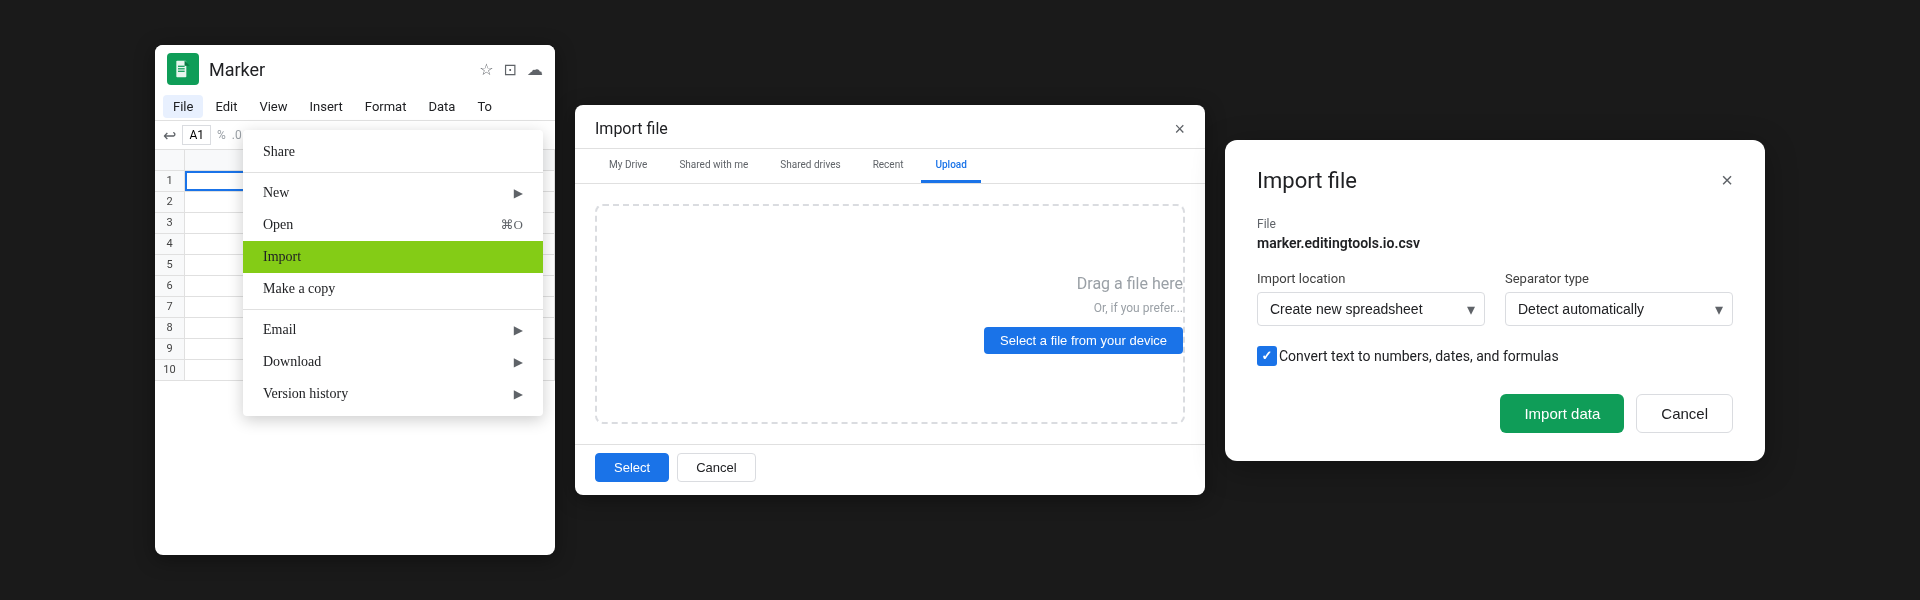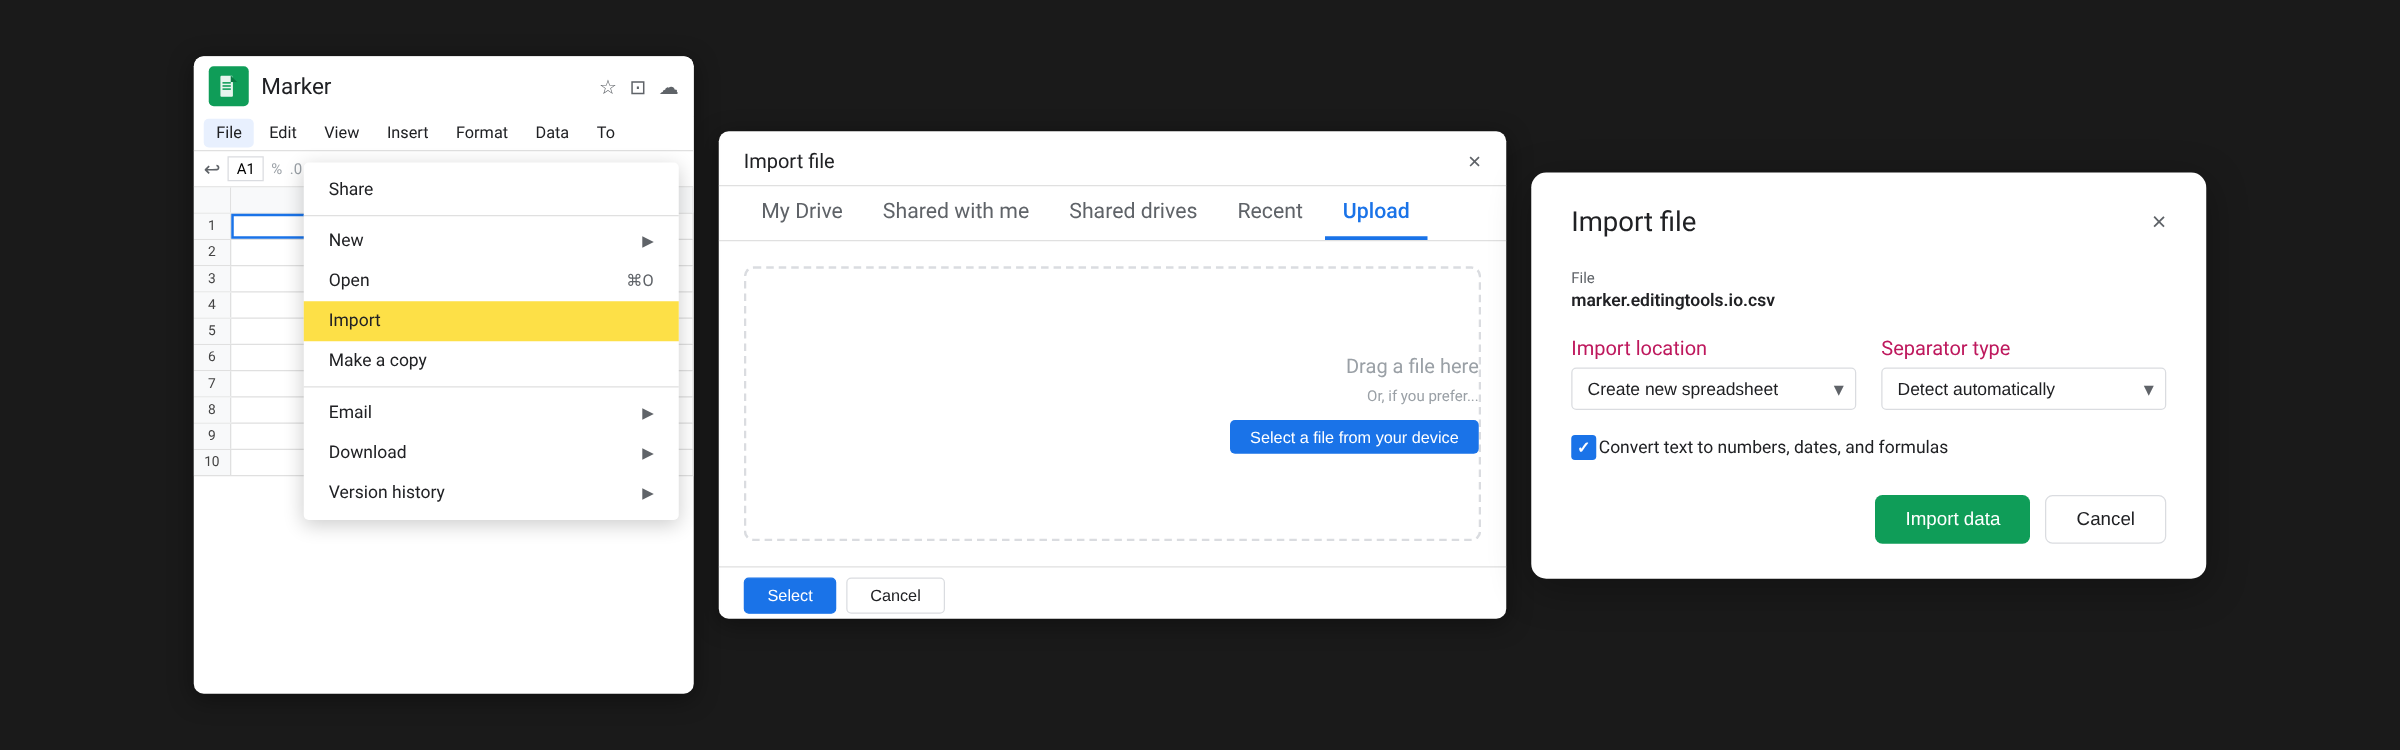--- a/index.html
+++ b/index.html
@@ -149,34 +149,35 @@
     .file-menu {
       position: absolute;
       top: 85px;
       left: 88px;
       width: 300px;
       background: #fff;
       border-radius: 4px;
       box-shadow: 0 4px 16px rgba(0,0,0,0.2);
       z-index: 100;
       padding: 6px 0;
+      font-family: Liberation Serif, serif;
     }
 
     .menu-item {
       display: flex;
       align-items: center;
       justify-content: space-between;
       padding: 8px 20px;
       font-size: 14px;
       color: #202124;
       cursor: pointer;
     }
 
     .menu-item:hover, .menu-item.highlighted {
-      background: #fde047;
+      background: #84cc16;
     }
 
     .menu-item .shortcut {
       color: #5f6368;
       font-size: 13px;
     }
 
     .menu-item .arrow {
       color: #5f6368;
       font-size: 12px;
@@ -223,21 +224,21 @@
 
     .picker-tabs {
       display: flex;
       padding: 0 20px;
       border-bottom: 1px solid #e0e0e0;
       gap: 4px;
     }
 
     .picker-tab {
       padding: 10px 14px;
-      font-size: 17px;
+      font-size: 10px;
       color: #5f6368;
       cursor: pointer;
       border-bottom: 3px solid transparent;
       white-space: nowrap;
     }
 
     .picker-tab.active {
       color: #1a73e8;
       border-bottom-color: #1a73e8;
       font-weight: 500;
@@ -349,22 +350,22 @@
       display: flex;
       gap: 20px;
       margin-bottom: 20px;
     }
 
     .dialog-field {
       flex: 1;
     }
 
     .dialog-field-label {
-      font-size: 16px;
-      color: #be185d;
+      font-size: 13px;
+      color: #404040;
       margin-bottom: 6px;
     }
 
     .select-wrapper {
       position: relative;
     }
 
     .select-wrapper::after {
       content: '▾';
       position: absolute;

